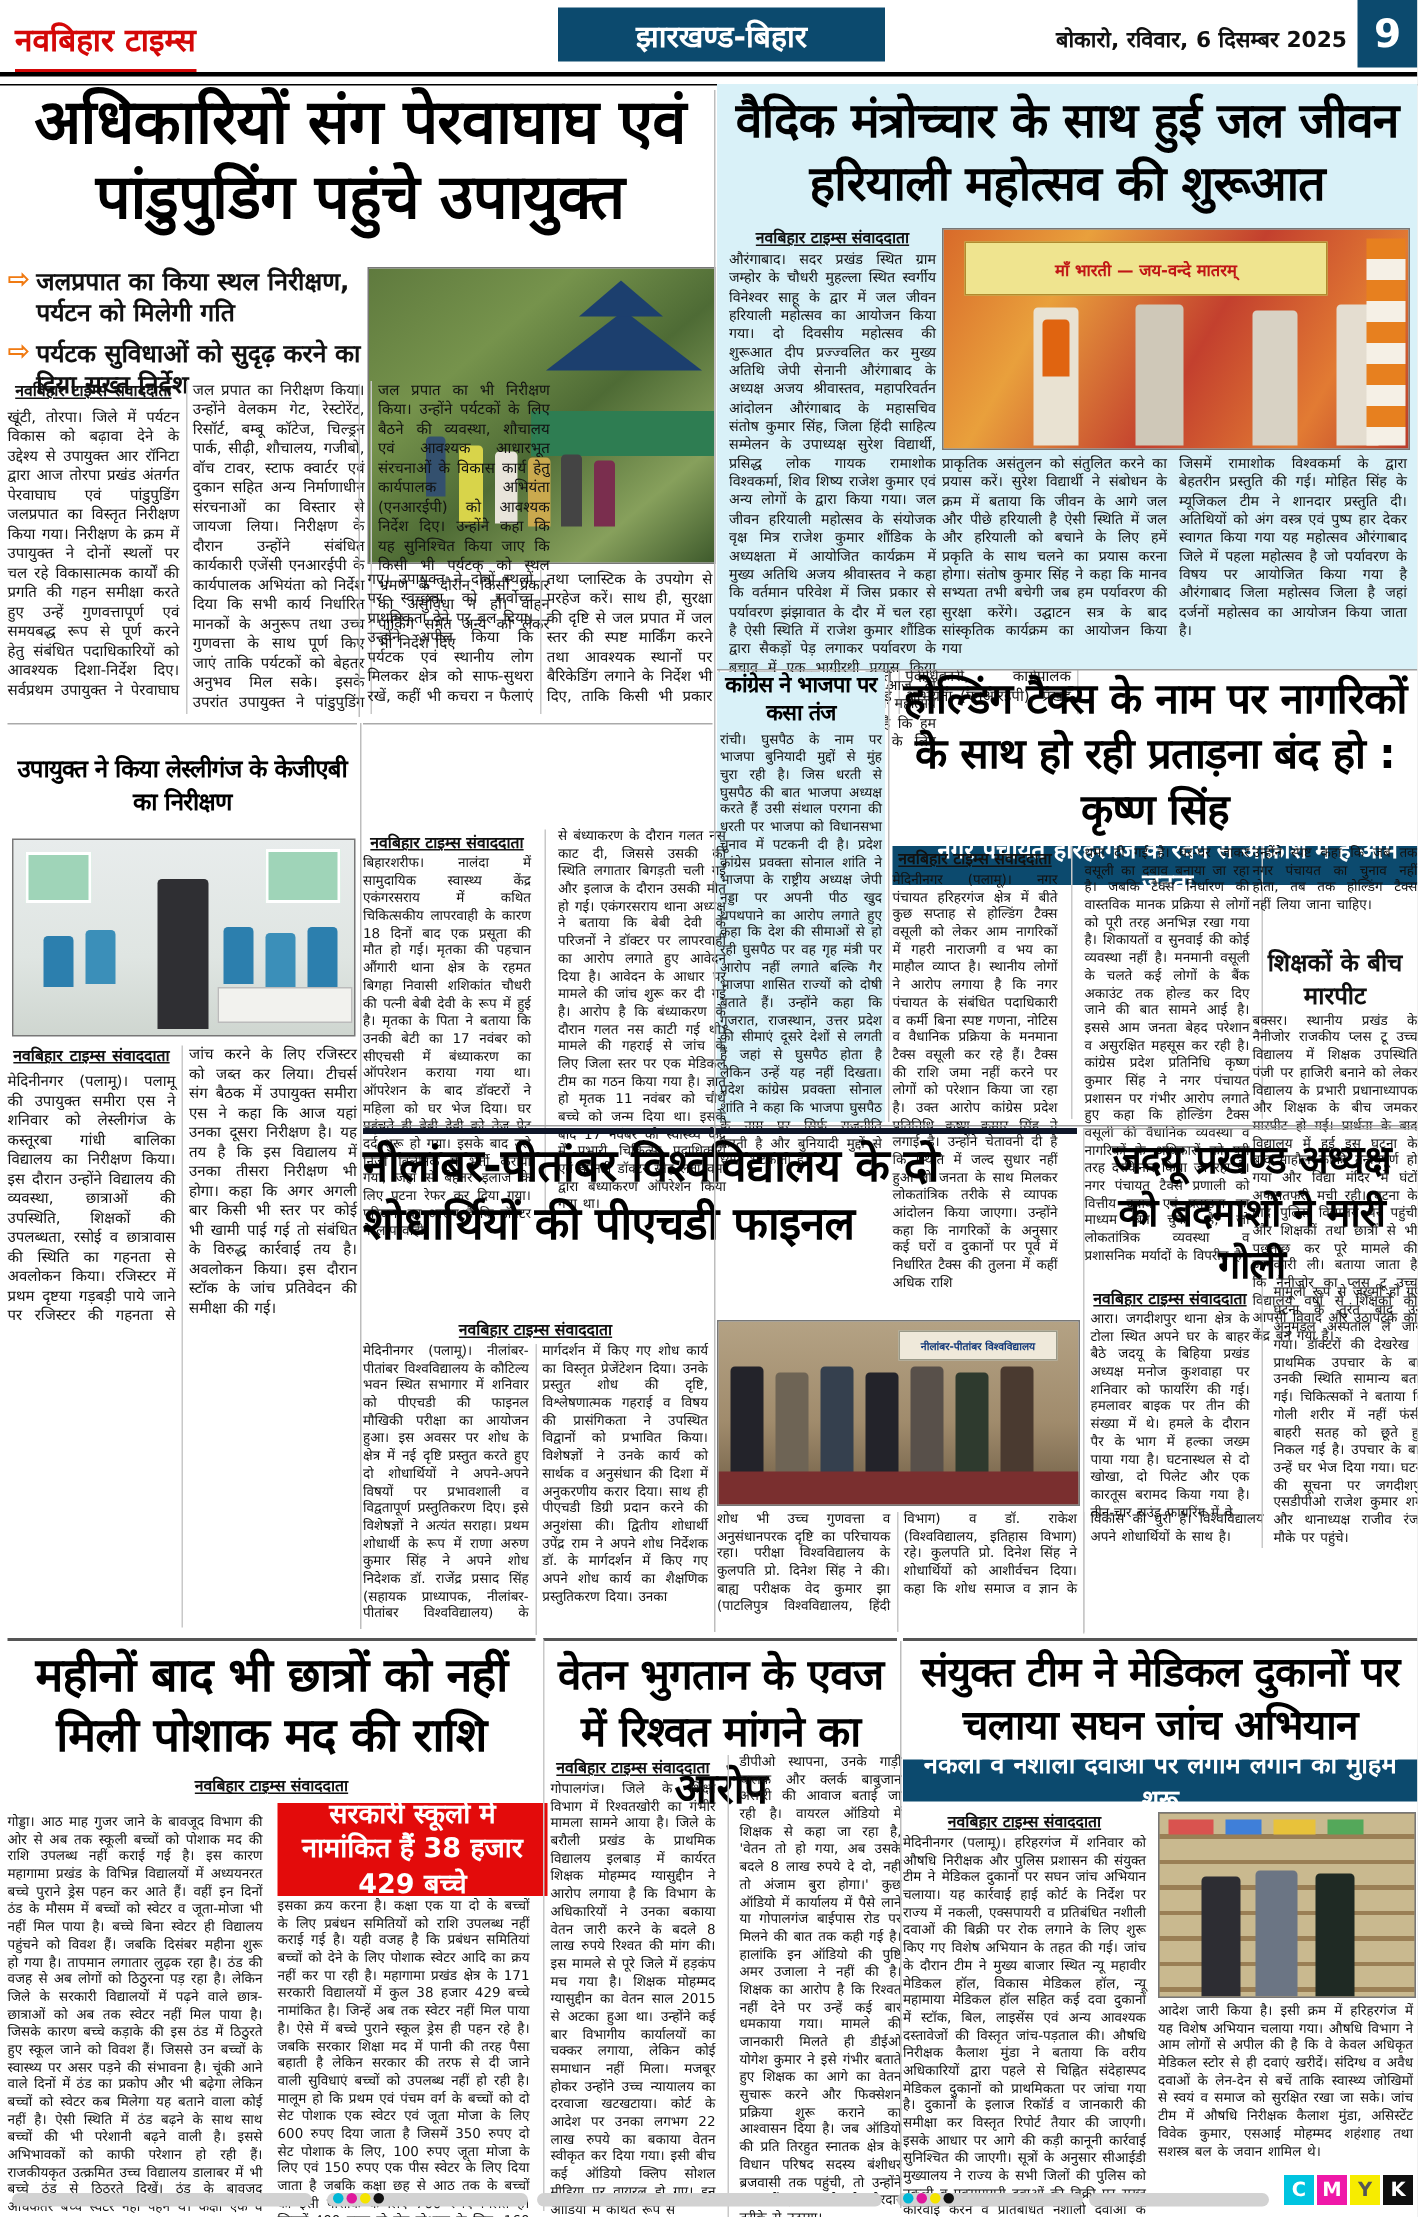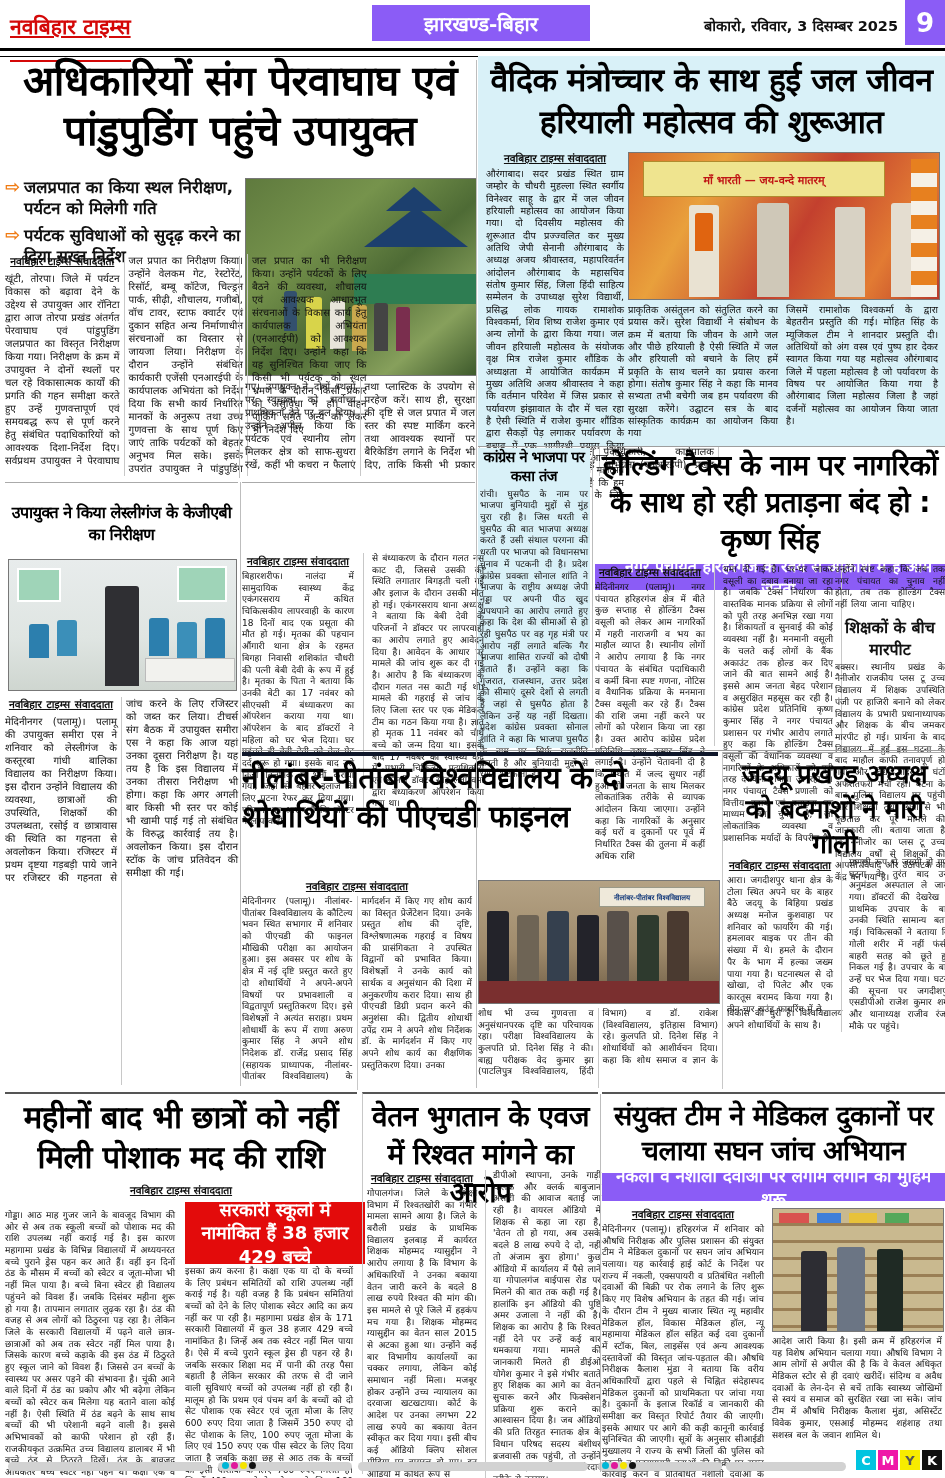--- a/index.html
+++ b/index.html
@@ -4,46 +4,46 @@
 <style>
   html,body{margin:0;padding:0;background:#e8e8e8;}
   #page{position:relative;width:945px;height:1478px;background:#ffffff;margin:0 auto;
         font-family:"DejaVu Sans","Liberation Sans",sans-serif;color:#111;overflow:hidden;}
   .abs{position:absolute;}
   .hl{font-weight:bold;color:#000;text-align:center;letter-spacing:-0.5px;}
   .hl-red{color:#e00505;}
   .byline{font-weight:bold;text-decoration:underline;text-align:center;font-size:10.5px;margin:1px 0 3px 0;}
   .body{font-size:10px;line-height:1.3;text-align:justify;word-spacing:1px;}
   .cols2{column-count:2;column-gap:9px;column-rule:1px solid #c8c8c8;}
-  .banner{background:#8b5cf6;color:#fff;font-weight:bold;text-align:center;display:flex;align-items:center;justify-content:center;}
+  .banner{background:#0c4a6e;color:#fff;font-weight:bold;text-align:center;display:flex;align-items:center;justify-content:center;}
   .redbox{background:#e30b0b;color:#fff;font-weight:bold;text-align:center;display:flex;align-items:center;justify-content:center;line-height:1.3;}
   .bluebg{background:#d9f1f8;}
   .photo{overflow:hidden;border:1px solid #777;}
   .bullet{display:flex;gap:4px;font-weight:bold;font-size:16.5px;line-height:1.25;margin-bottom:7px;}
   .arrow{color:#f07a12;font-size:18px;line-height:1;}
-  .subhl{font-weight:bold;font-size:15px;text-align:center;margin:5px 0 2px 0;}
+  .subhl{font-weight:bold;font-size:15px;text-align:center;margin:19px 0 2px 0;}
   .vline{background:#bdbdbd;width:1px;}
   .hrule{background:#9e9e9e;height:1px;}
   .figure{position:absolute;border-radius:3px 3px 0 0;}
   .printbar{position:absolute;height:9px;background:#d2d2d2;border-radius:5px;}
   .dot{display:inline-block;width:7px;height:7px;border-radius:50%;margin-right:2px;vertical-align:top;}
   .cmyk{position:absolute;display:flex;gap:2px;}
   .cmyk span{width:20px;height:20px;display:flex;align-items:center;justify-content:center;font-weight:bold;font-size:13px;}
 </style>
 </head>
 <body>
 
 <div id="page">
 
   <div class="abs" style="left:0;top:0;width:945px;height:47px;">
-    <div class="abs" style="left:10px;top:12px;font-size:21px;font-weight:bold;color:#d40808;border-bottom:2px solid #d40808;padding-bottom:20px;text-decoration:underline;">नवबिहार टाइम्स</div>
+    <div class="abs" style="left:10px;top:12px;font-size:21px;font-weight:bold;color:#d40808;border-bottom:2px solid #d40808;padding-bottom:6px;">नवबिहार टाइम्स</div>
     <div class="abs banner" style="left:372px;top:5px;width:218px;height:36px;font-size:20px;">
       <span>झारखण्ड-बिहार</span>
     </div>
-    <div class="abs" style="left:680px;top:15px;width:218px;font-size:14.5px;font-weight:bold;text-align:right;">बोकारो, रविवार, 3 दिसम्बर 2025</div>
+    <div class="abs" style="left:680px;top:15px;width:218px;font-size:14.5px;font-weight:bold;text-align:right;">बोकारो, रविवार, 6 दिसम्बर 2025</div>
     <div class="abs banner" style="left:905px;top:0;width:40px;height:45px;font-size:26px;">
       <span>9</span>
     </div>
   </div>
   <div class="abs" style="left:0;top:48px;width:945px;height:5px;border-top:3px solid #000;border-bottom:1px solid #000;"></div>
 
   <div class="abs" style="left:5px;top:56px;width:470px;height:422px;">
     <div class="hl" style="font-size:41px;line-height:1.22;">अधिकारियों संग पेरवाघाघ एवं पांडुपुडिंग पहुंचे उपायुक्त</div>
     <div class="abs" style="left:0;top:122px;width:238px;">
       <div class="bullet">

